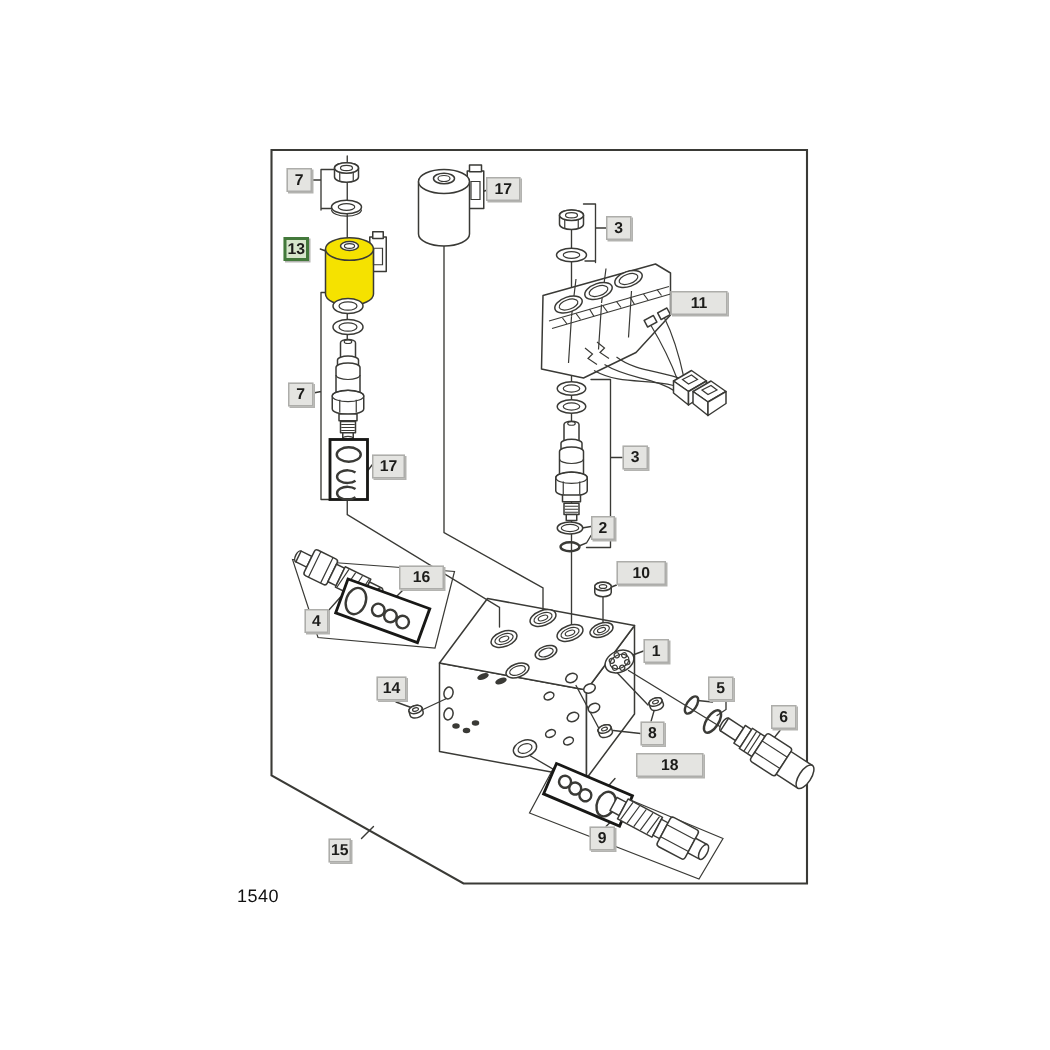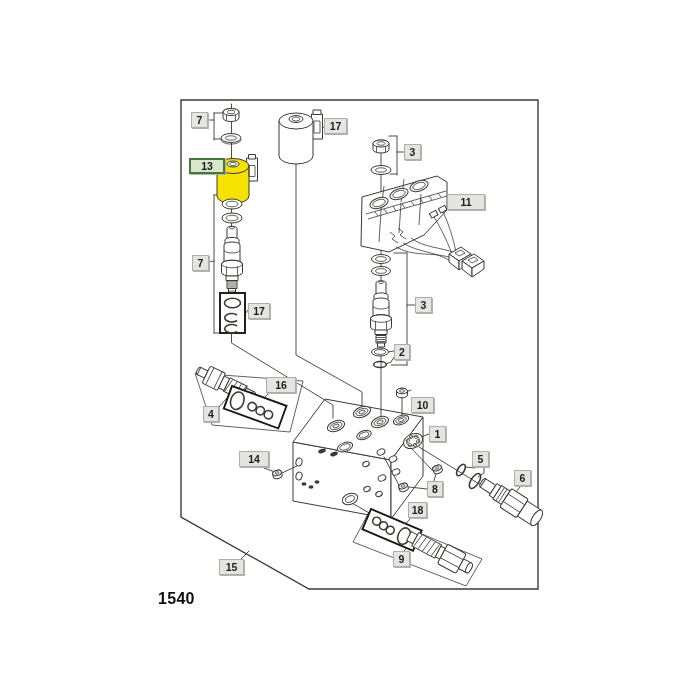--- a/index.html
+++ b/index.html
@@ -8,21 +8,21 @@
          font-family:"Liberation Sans",sans-serif;}
   .stage svg{position:absolute;left:0;top:0;}
   .callout{position:absolute;box-sizing:border-box;height:16px;
     background:var(--label-bg,#e4e4e1);
     border:1px solid var(--label-border,#adadaa);
     box-shadow:1px 1px 0 #b3b3b0;
     color:var(--label-text,#1c1c1a);
     font-size:10.5px;font-weight:700;line-height:14px;text-align:center;}
   .callout.highlight{background:var(--highlight-label-bg,#d7e6cc);
     border:2px solid var(--highlight-label-border,#43793b);line-height:12px;}
-  .figcode{position:absolute;left:158px;top:590px;font-size:16px;font-weight:700;
+  .figcode{position:absolute;left:158px;top:590px;font-size:12px;font-weight:400;
     color:#101010;letter-spacing:.3px;}
   
   .fr{fill:none;stroke:var(--line,#3a3a36);stroke-width:1.4;}
   .ln{fill:none;stroke:var(--line,#3a3a36);stroke-width:.9;stroke-linecap:round;}
   .ol{fill:none;stroke:var(--line,#3a3a36);stroke-width:.8;}
   .p{fill:#fff;stroke:var(--line,#3a3a36);stroke-width:1;stroke-linejoin:round;}
   .t{fill:none;stroke:var(--line,#3a3a36);stroke-width:.8;}
   .pd{fill:var(--line,#3a3a36);stroke:none;}
   .ring{fill:none;stroke:var(--line,#3a3a36);stroke-width:1.6;}
   .kit{fill:#fff;stroke:#181816;stroke-width:1.9;}
@@ -355,34 +355,34 @@
     <rect class="p" x="38" y="-11" width="21" height="22" rx="2"></rect>
     <path class="t" d="M38,-4.5 H59 M38,4.5 H59"></path>
     <rect class="p" x="59" y="-5.5" width="9" height="11"></rect>
     <ellipse class="p" cx="68" cy="0" rx="2.5" ry="5.5"></ellipse>
   </g>
 
 </svg>
 
   <div class="callout" style="left:191px;top:112px;width:17px">7</div>
   <div class="callout" style="left:324px;top:118px;width:23px">17</div>
-  <div class="callout highlight" style="left:189px;top:158px;width:36px">13</div>
+  <div class="callout highlight" style="left:189px;top:158px;width:17px">13</div>
   <div class="callout" style="left:404px;top:144px;width:17px">3</div>
   <div class="callout" style="left:447px;top:194px;width:38px">11</div>
   <div class="callout" style="left:192px;top:255px;width:17px">7</div>
   <div class="callout" style="left:248px;top:303px;width:22px">17</div>
   <div class="callout" style="left:415px;top:297px;width:17px">3</div>
   <div class="callout" style="left:394px;top:344px;width:16px">2</div>
-  <div class="callout" style="left:411px;top:397px;width:23px">10</div>
+  <div class="callout" style="left:411px;top:374px;width:33px">10</div>
   <div class="callout" style="left:266px;top:377px;width:30px">16</div>
   <div class="callout" style="left:203px;top:406px;width:16px">4</div>
   <div class="callout" style="left:429px;top:426px;width:17px">1</div>
-  <div class="callout" style="left:239px;top:451px;width:30px">14</div>
+  <div class="callout" style="left:251px;top:451px;width:20px">14</div>
   <div class="callout" style="left:472px;top:451px;width:17px">5</div>
   <div class="callout" style="left:427px;top:481px;width:16px">8</div>
   <div class="callout" style="left:514px;top:470px;width:17px">6</div>
-  <div class="callout" style="left:408px;top:502px;width:19px">18</div>
+  <div class="callout" style="left:424px;top:502px;width:45px">18</div>
   <div class="callout" style="left:393px;top:551px;width:17px">9</div>
-  <div class="callout" style="left:219px;top:559px;width:25px">15</div>
+  <div class="callout" style="left:219px;top:559px;width:15px">15</div>
 
   <div class="figcode">1540</div>
 
 </div>
 
 </body></html>

